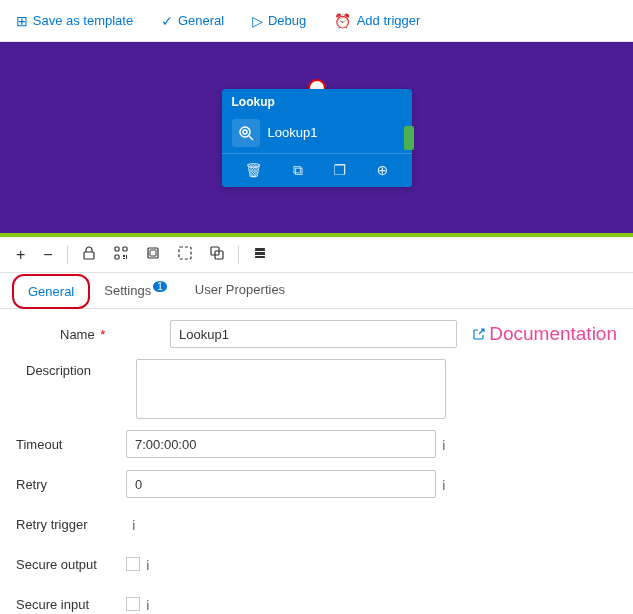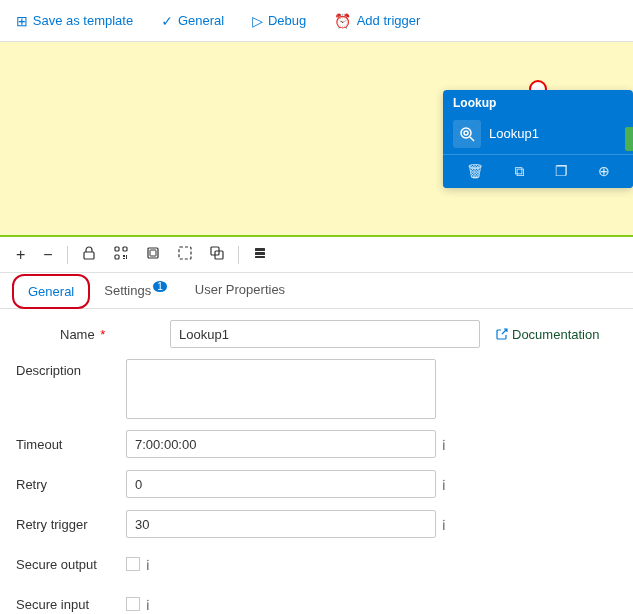--- a/index.html
+++ b/index.html
@@ -33,27 +33,27 @@
       border: none;
       padding: 2px 4px;
     }
     .toolbar-icon {
       font-size: 14px;
       color: #0078d4;
     }
 
     
     .canvas-area {
-      background: #fef9c3;
-      border-bottom: 2px solid #84cc16;
+      background: #4c1d95;
+      border-bottom: 4px solid #84cc16;
       position: relative;
       height: 195px;
       display: flex;
       align-items: center;
-      justify-content: flex-end;
+      justify-content: center;
     }
 
     
     .node-container {
       position: relative;
     }
     .node-circle {
       width: 18px;
       height: 18px;
       border-radius: 50%;
@@ -241,22 +241,22 @@
     .prop-info {
       margin-left: 6px;
       color: #666;
       font-size: 14px;
       cursor: pointer;
     }
     .documentation-link {
       display: flex;
       align-items: center;
       gap: 4px;
-      color: #14532d;
-      font-size: 13px;
+      color: #ec4899;
+      font-size: 19px;
       cursor: pointer;
       margin-left: 16px;
       white-space: nowrap;
     }
 
     .name-row {
       display: flex;
       align-items: center;
       margin-left: 44px;
     }
@@ -385,21 +385,21 @@
     <input class="prop-input" type="text" value="Lookup1" style="">
     <div class="documentation-link">
       <svg width="12" height="12" viewBox="0 0 12 12" fill="none">
         <path d="M5 2H2a1 1 0 00-1 1v7a1 1 0 001 1h7a1 1 0 001-1V7" stroke="#0078d4" stroke-width="1.2"></path>
         <path d="M8 1h3v3M11 1L6 6" stroke="#0078d4" stroke-width="1.2"></path>
       </svg>
       <span>Documentation</span>
     </div>
   </div>
 
-  <div class="prop-row" style="align-items:flex-start;">
+  <div class="prop-row" style="align-items:flex-start;margin-left:10px;">
     <div class="prop-label" style="padding-top:4px;">
       <span>Description</span>
     </div>
     <textarea class="prop-textarea" style=""></textarea>
   </div>
 
   <div class="prop-row">
     <div class="prop-label">
       <span>Timeout</span>
     </div>
@@ -412,21 +412,20 @@
       <span>Retry</span>
     </div>
     <input class="prop-input" type="text" value="0" style="">
     <span class="prop-info" title="Info">ℹ</span>
   </div>
 
   <div class="prop-row">
     <div class="prop-label">
       <span>Retry trigger</span>
     </div>
-    <input class="prop-input" type="text" value="30" style="">
     <span class="prop-info" title="Info">ℹ</span>
   </div>
 
   <div class="prop-row">
     <div class="prop-label">
       <span>Secure output</span>
     </div>
     <div class="checkbox-wrap"></div>
     <span class="prop-info" title="Info">ℹ</span>
   </div>

